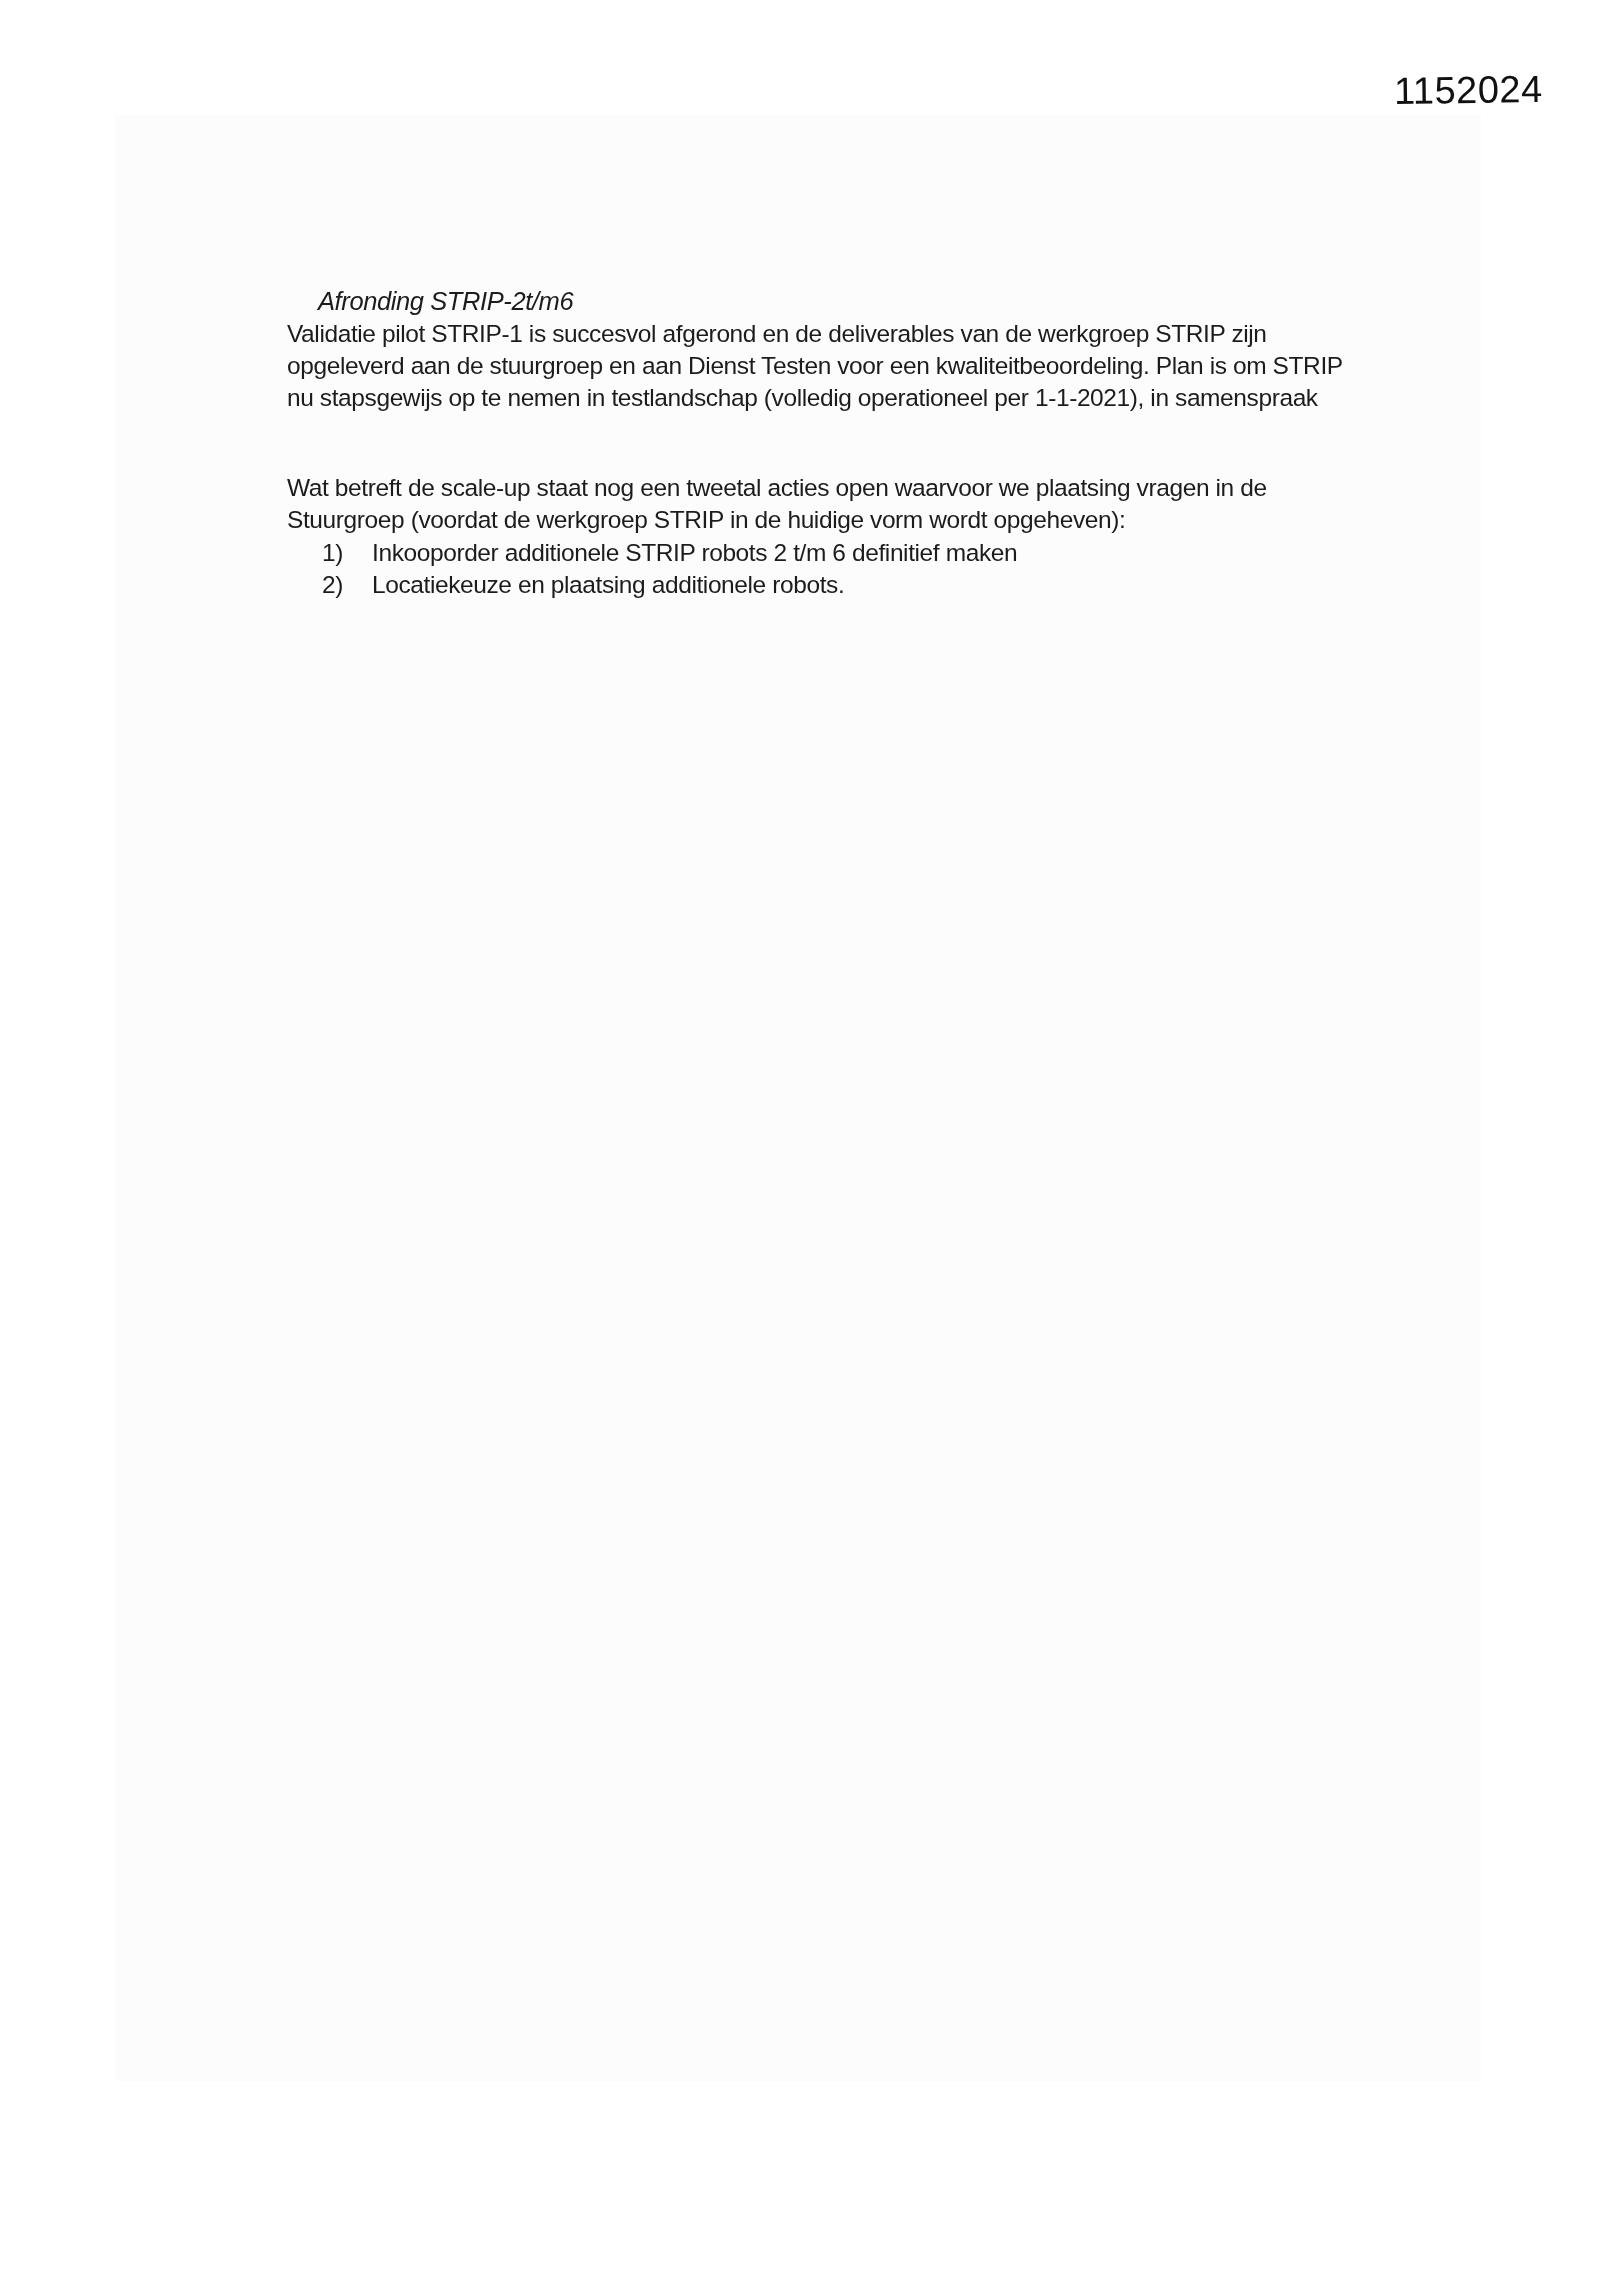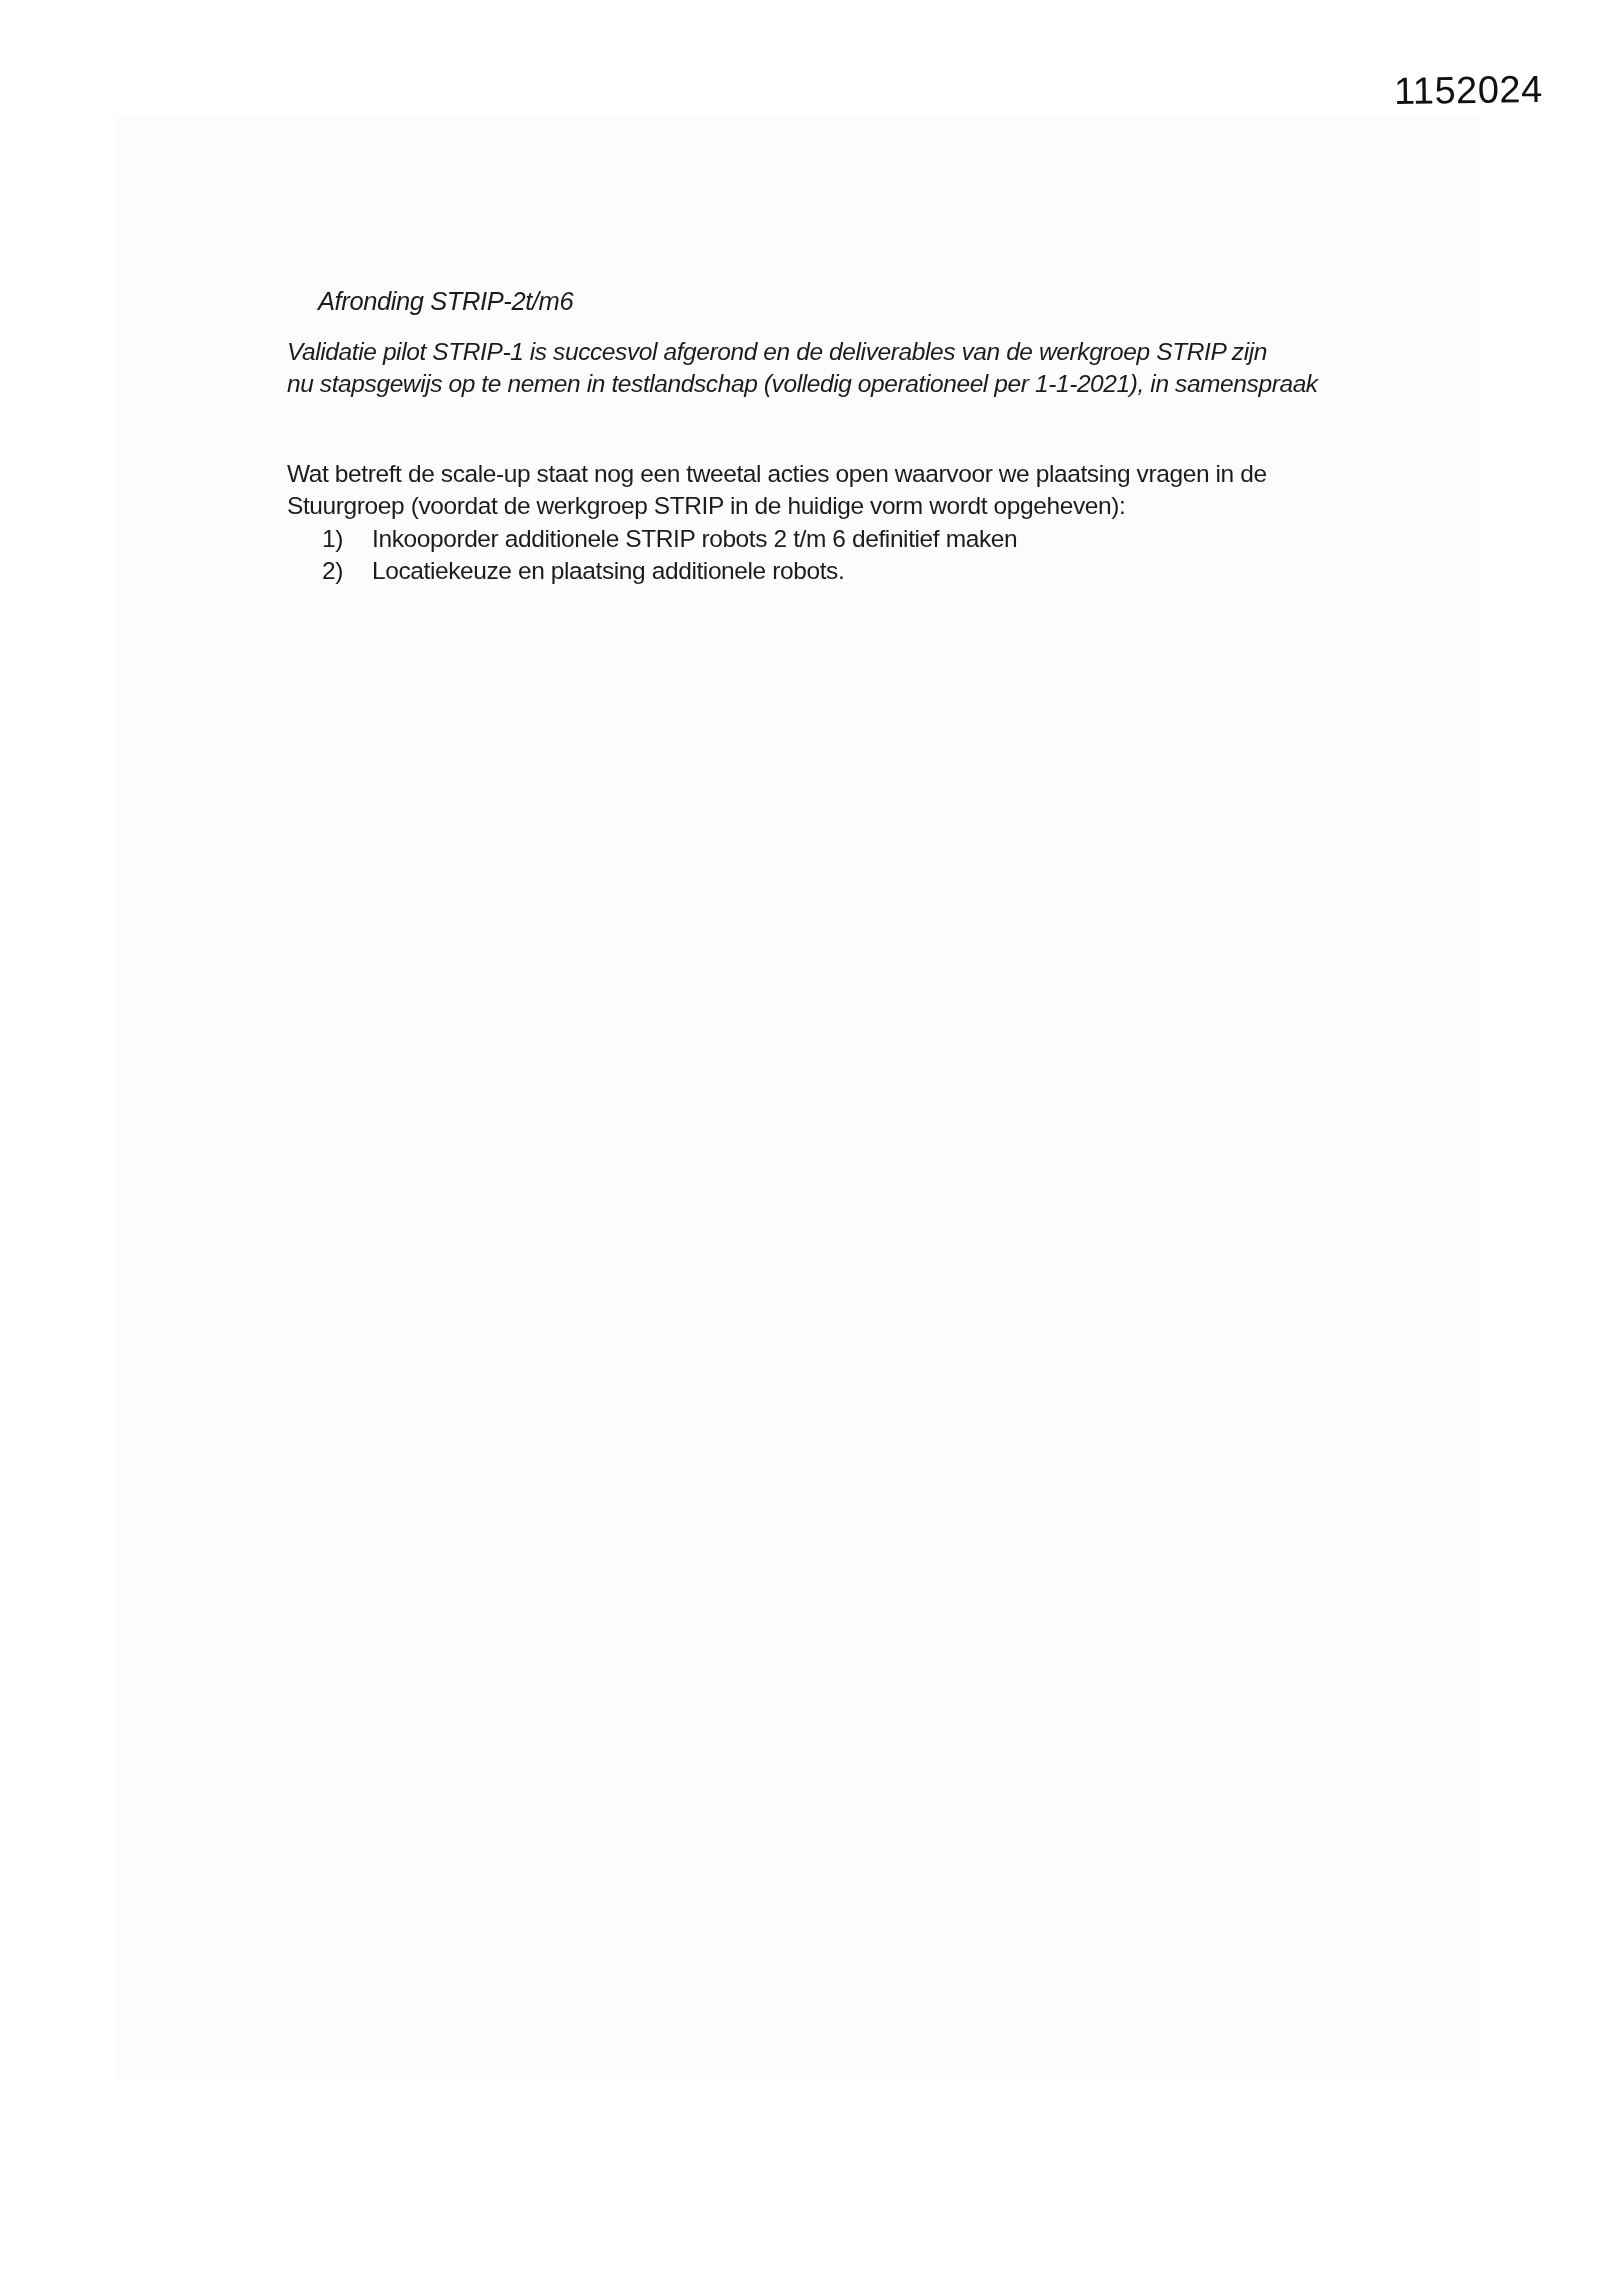--- a/index.html
+++ b/index.html
@@ -47,21 +47,21 @@
     white-space: nowrap;
   }
   .heading {
     font-style: italic;
     font-weight: 400;
     font-size: 25.5px;
     line-height: 32px;
     margin-left: 31px;
   }
   .para { margin: 0; }
-  .para-1 { margin-top: 19px; font-style: italic; }
+  .para-1 { margin-top: 1px; }
   .para-2 { margin-top: 58px; }
   .line { line-height: 32px; }
   .numlist { margin-top: 1px; padding-left: 35px; }
   .list-row { display: flex; line-height: 32px; }
   .list-num { width: 50px; flex: 0 0 50px; }
 </style>
 </head>
 <body>
 
 <div class="page">
@@ -69,20 +69,21 @@
   <div class="scan-area"></div>
 
   <div class="page-number">1152024</div>
 
   <div class="content">
 
     <div class="heading">Afronding STRIP-2t/m6</div>
 
     <div class="para para-1">
       <div class="line">Validatie pilot STRIP-1 is succesvol afgerond en de deliverables van de werkgroep STRIP zijn</div>
+      <div class="line">opgeleverd aan de stuurgroep en aan Dienst Testen voor een kwaliteitbeoordeling. Plan is om STRIP</div>
       <div class="line">nu stapsgewijs op te nemen in testlandschap (volledig operationeel per 1-1-2021), in samenspraak</div>
     </div>
 
     <div class="para para-2">
       <div class="line">Wat betreft de scale-up staat nog een tweetal acties open waarvoor we plaatsing vragen in de</div>
       <div class="line">Stuurgroep (voordat de werkgroep STRIP in de huidige vorm wordt opgeheven):</div>
     </div>
 
     <div class="numlist">
       <div class="list-row">

